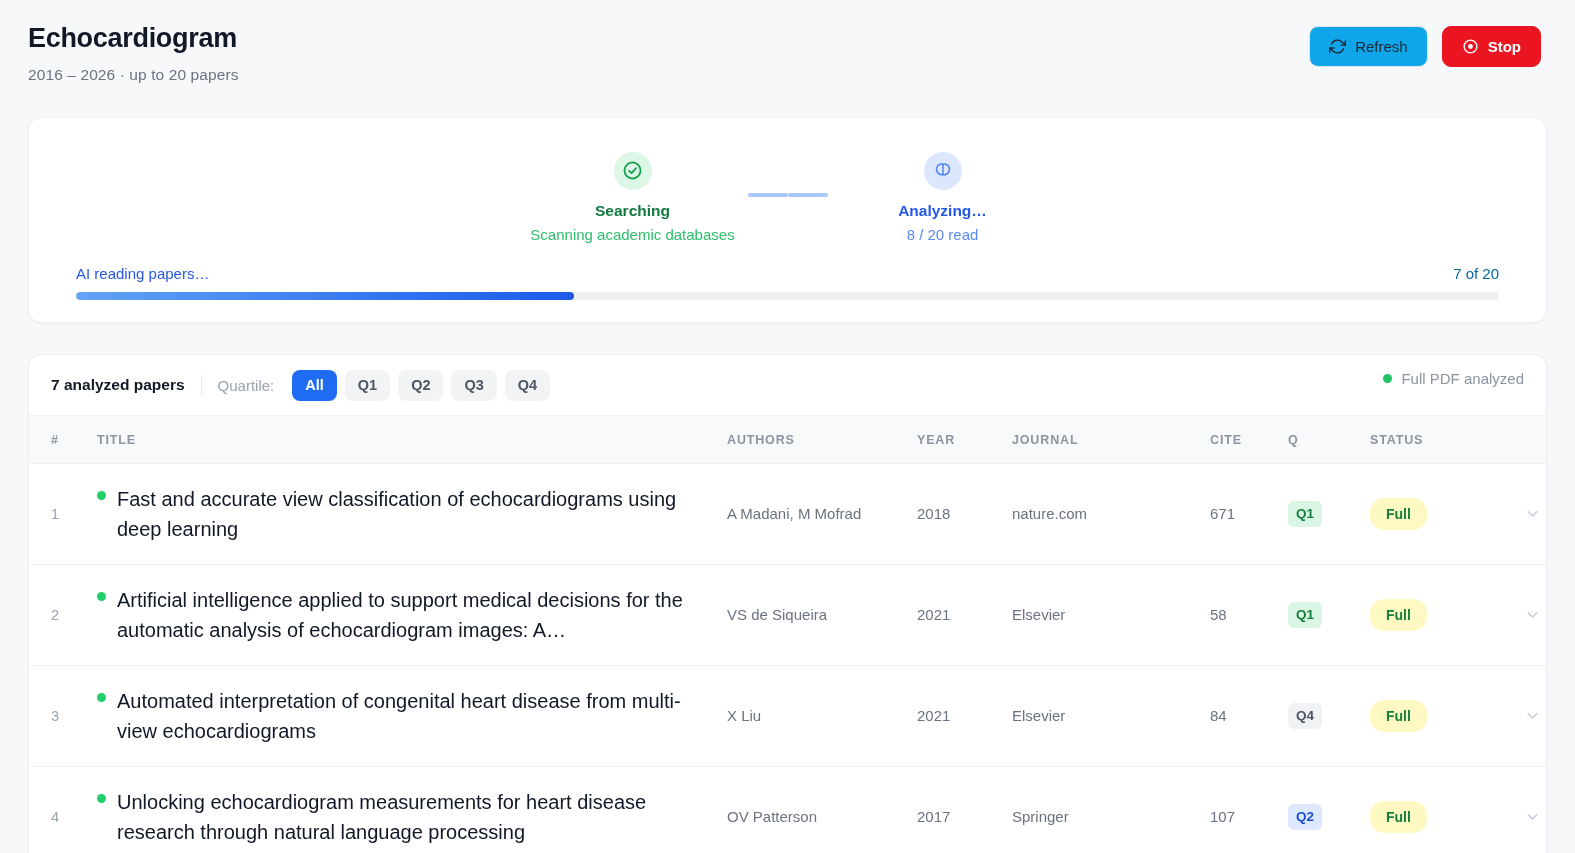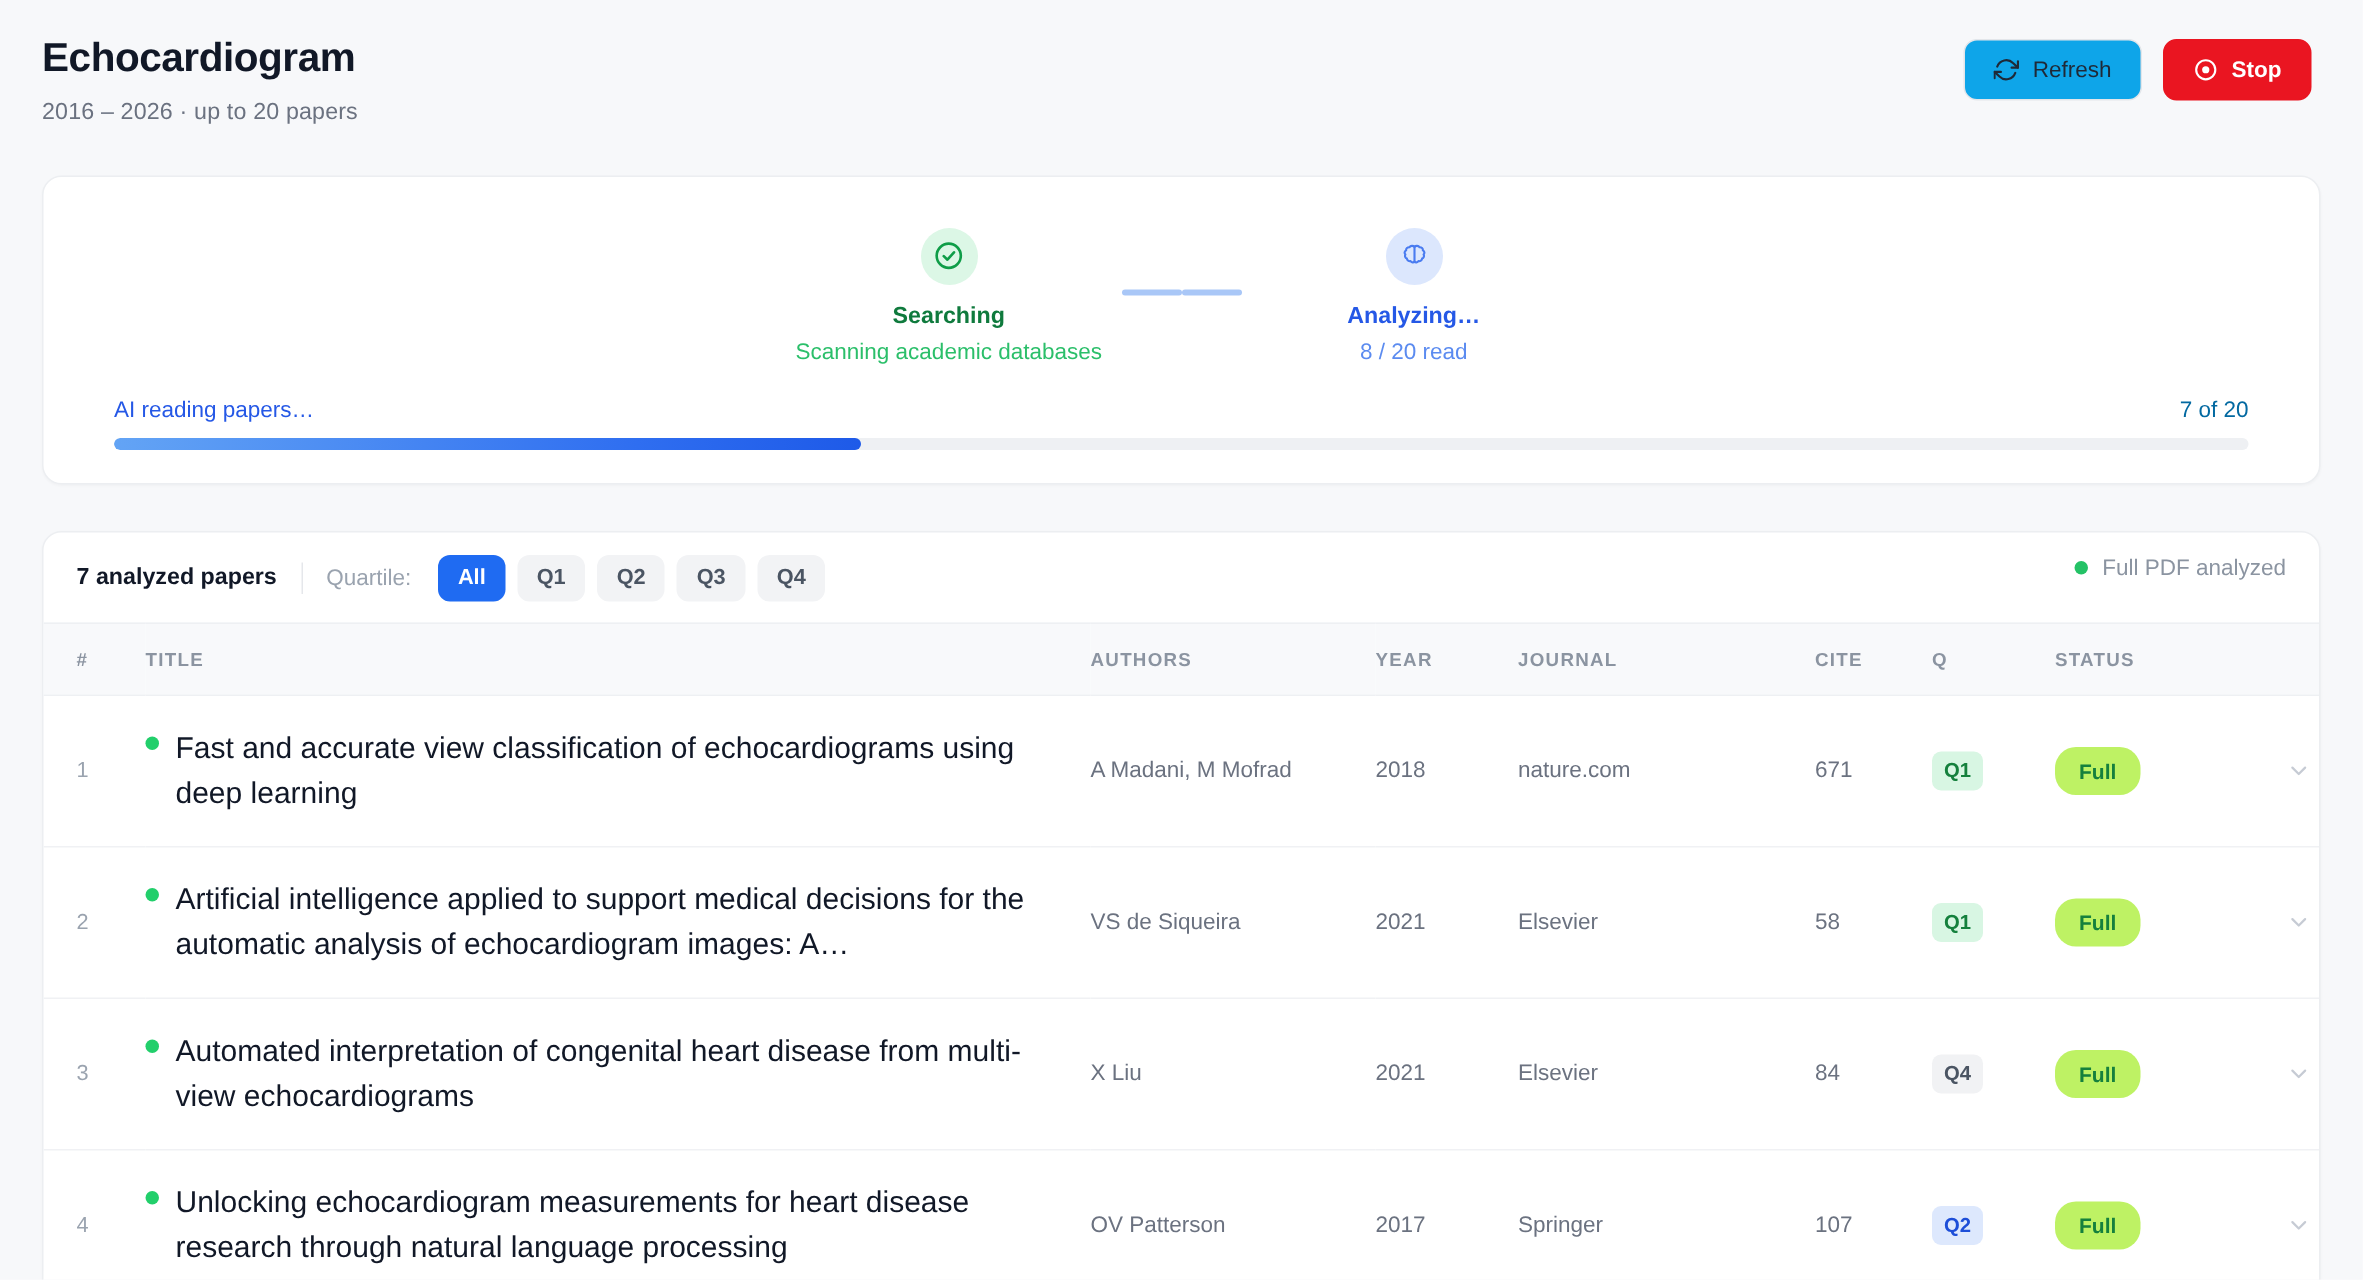--- a/index.html
+++ b/index.html
@@ -231,21 +231,21 @@
   .q-green { background: #d8f6e3; color: #15803d; }
   .q-blue  { background: #dde8fd; color: #1d4ed8; }
   .q-grey  { background: #f1f2f4; color: #4b5563; }
   .badge-status {
     display: inline-flex;
     align-items: center;
     justify-content: center;
     height: 28px;
     padding: 16px 16px;
     border-radius: 14px;
-    background: #bef264;
+    background: #fef9c3;
     color: #15803d;
     font-size: 14px;
     font-weight: 600;
   }
   .chev { display: flex; justify-content: center; cursor: pointer; }
 </style>
 </head>
 <body>
 
 <div class="page">

